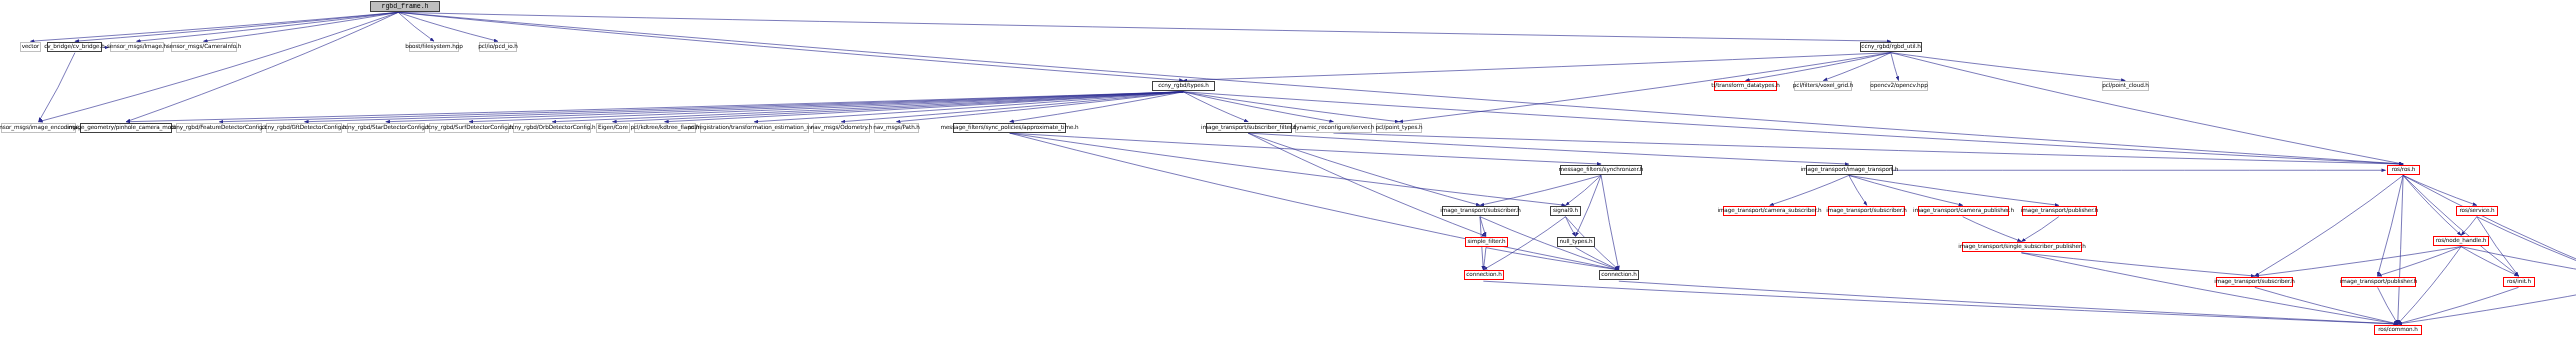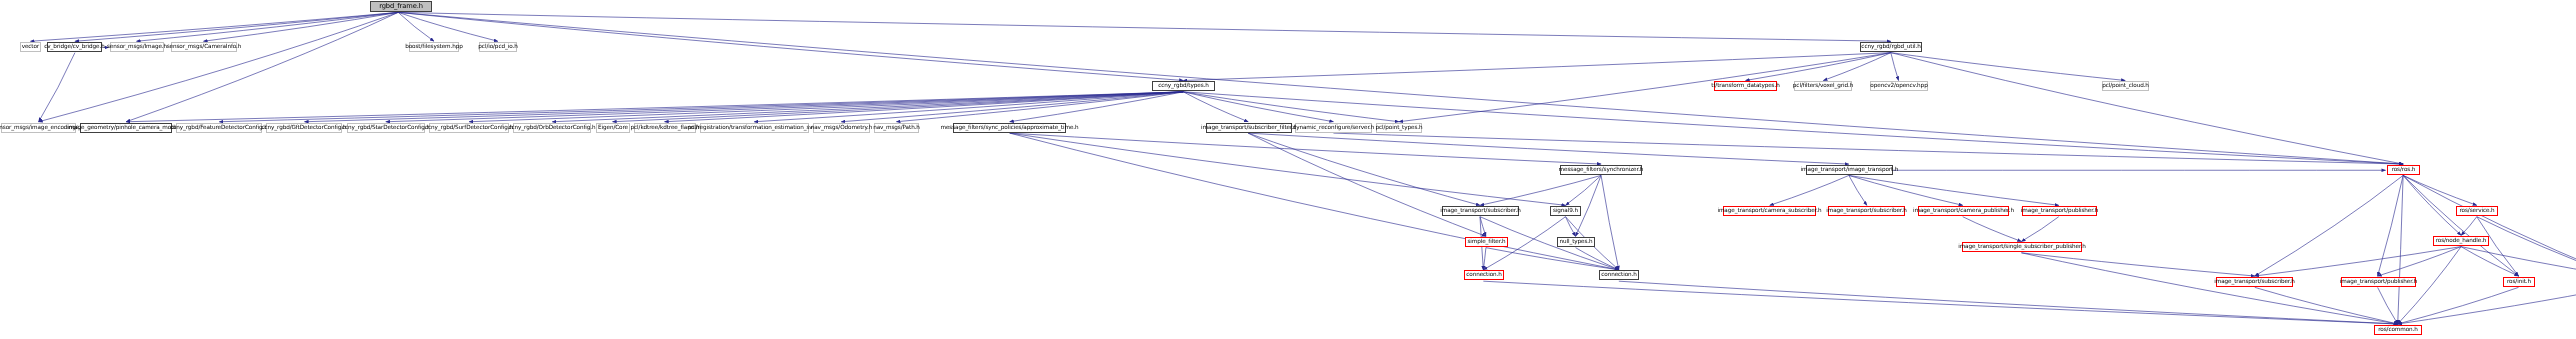--- a/index.html
+++ b/index.html
@@ -140,21 +140,21 @@
         <path d="M3924,490 Q4238.115,559 4654.5,628" fill="none" stroke="#29298f" stroke-width="1.2" marker-end="url(#arrow)"></path>
         <path d="M4377,557 Q4496.325,592.5 4654.5,628" fill="none" stroke="#29298f" stroke-width="1.2" marker-end="url(#arrow)"></path>
         <path d="M4615.5,557 Q4632.27,592.5 4654.5,628" fill="none" stroke="#29298f" stroke-width="1.2" marker-end="url(#arrow)"></path>
         <path d="M4889,557 Q4788.165,592.5 4654.5,628" fill="none" stroke="#29298f" stroke-width="1.2" marker-end="url(#arrow)"></path>
         <path d="M5078.5,557 Q4896.18,592.5 4654.5,628" fill="none" stroke="#29298f" stroke-width="1.2" marker-end="url(#arrow)"></path>
         <path d="M2879.5,545 Q3642.75,586.5 4654.5,628" fill="none" stroke="#29298f" stroke-width="1.2" marker-end="url(#arrow)"></path>
         <path d="M3142.5,545 Q3792.66,586.5 4654.5,628" fill="none" stroke="#29298f" stroke-width="1.2" marker-end="url(#arrow)"></path>
       </g>
   </svg>
   <div id="nodes-layer">
-      <div class="gnode root" style="left: 370px; top: 1px; width: 62px;">rgbd_frame.h</div>
+      <div class="gnode root" style="left: 370px; top: 1px; width: 70px; font-family: Liberation Mono, monospace;">rgbd_frame.h</div>
       <div class="gnode plain" style="left: 19.6px; top: 42px; width: 21.6px;">vector</div>
       <div class="gnode bold" style="left: 47px; top: 42px; width: 55px;">cv_bridge/cv_bridge.h</div>
       <div class="gnode plain" style="left: 110px; top: 42px; width: 54px;">sensor_msgs/Image.h</div>
       <div class="gnode plain" style="left: 171px; top: 42px; width: 66px;">sensor_msgs/CameraInfo.h</div>
       <div class="gnode plain" style="left: 409px; top: 42px; width: 50px;">boost/filesystem.hpp</div>
       <div class="gnode plain" style="left: 479px; top: 42px; width: 38px;">pcl/io/pcd_io.h</div>
       <div class="gnode bold" style="left: 1152px; top: 81px; width: 63px;">ccny_rgbd/types.h</div>
       <div class="gnode bold" style="left: 1860px; top: 42px; width: 62px;">ccny_rgbd/rgbd_util.h</div>
       <div class="gnode red" style="left: 1714px; top: 81px; width: 63px;">tf/transform_datatypes.h</div>
       <div class="gnode plain" style="left: 1794px; top: 81px; width: 58px;">pcl/filters/voxel_grid.h</div>

